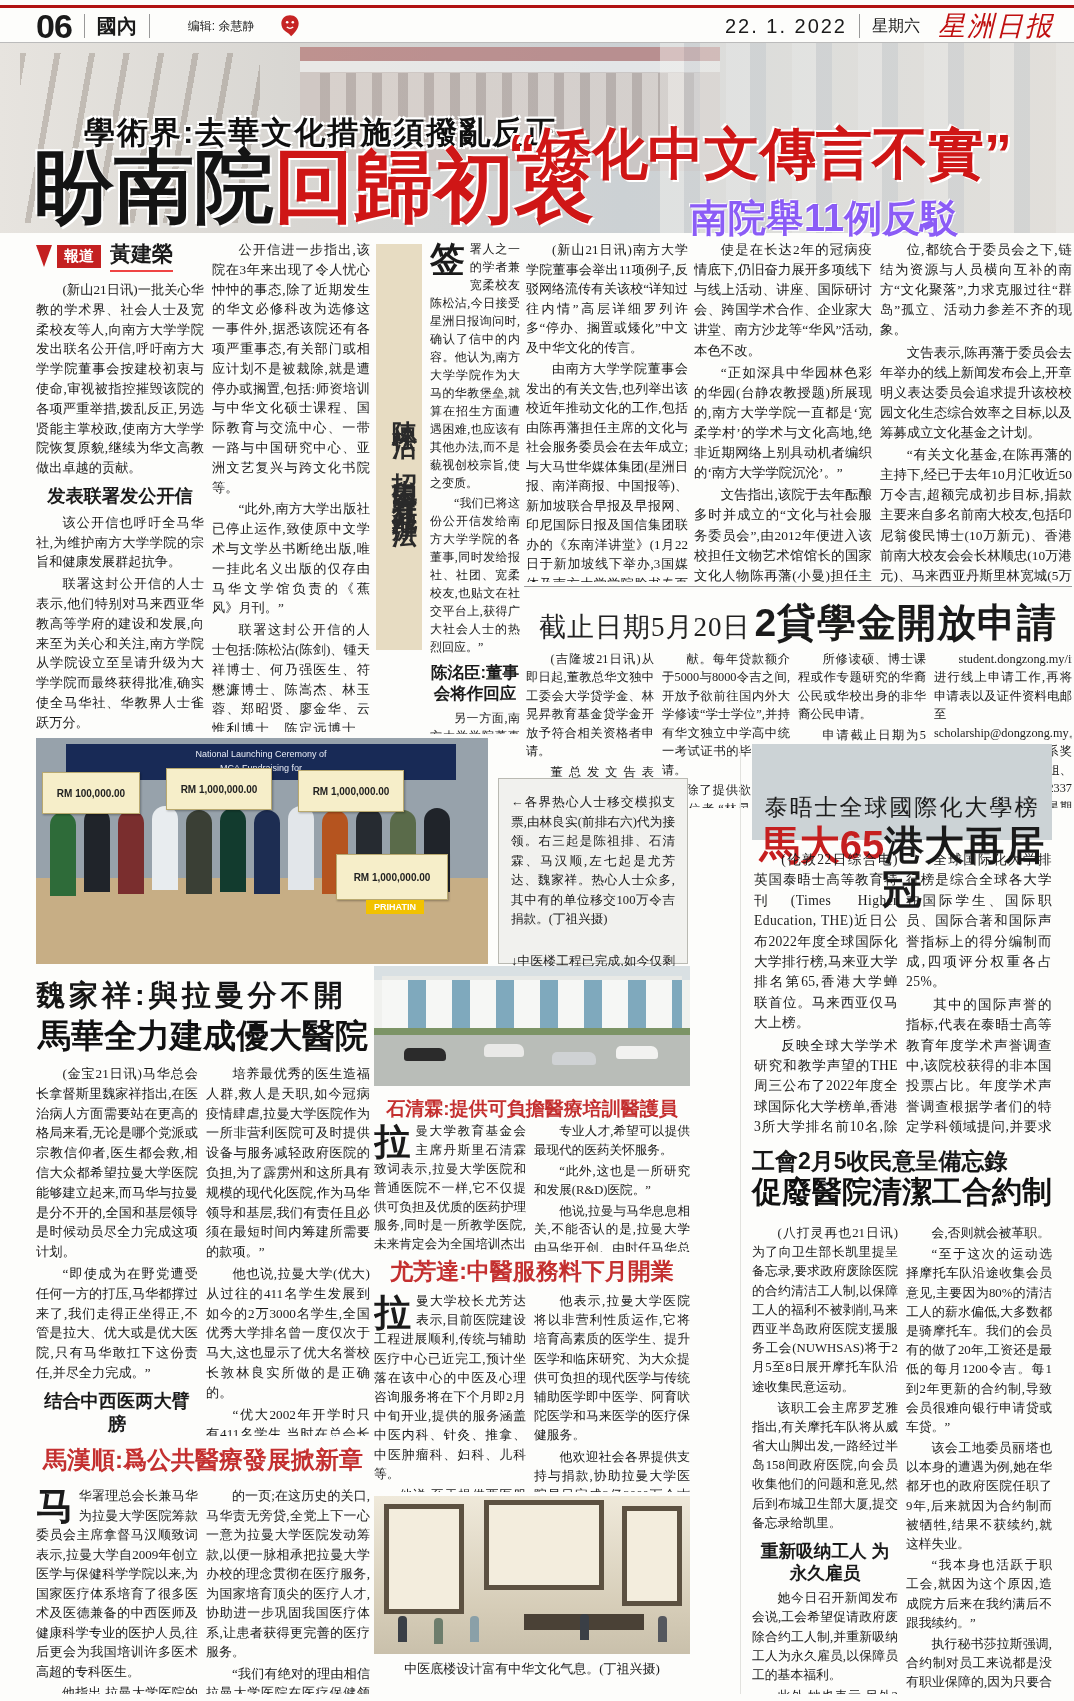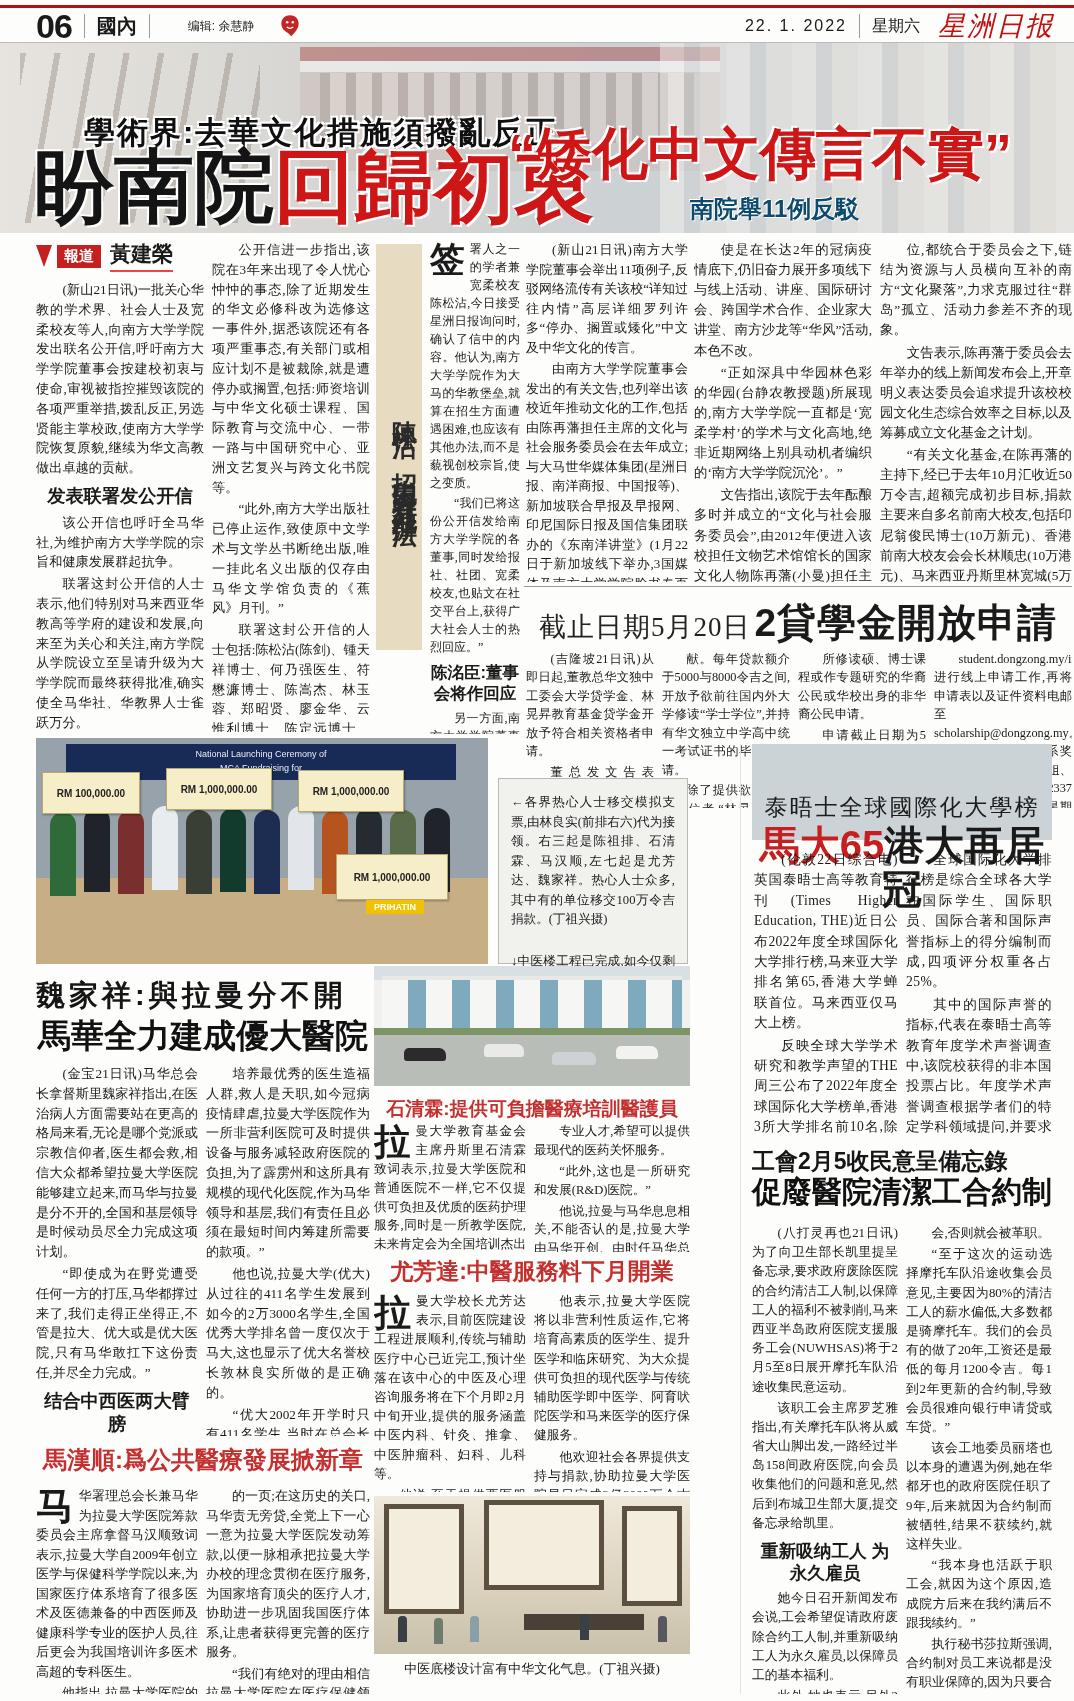--- a/index.html
+++ b/index.html
@@ -10,21 +10,21 @@
 
   
   .topline{left:0;top:5px;width:1074px;height:3px;background:#b11212;}
   .hdr{left:0;top:10px;width:1074px;height:32px;display:flex;align-items:center;}
   .pagenum{font-size:34px;font-weight:900;margin-left:36px;letter-spacing:-1px;}
   .hsep{width:1px;height:24px;background:#999;margin:0 12px;}
   .section-name{font-size:20px;font-weight:700;}
   .editor{font-size:12px;margin-left:26px;color:#222;}
   .tiger{width:26px;height:26px;margin-left:22px;}
   .hdr-right{margin-left:auto;display:flex;align-items:center;margin-right:20px;}
-  .date{font-size:16px;letter-spacing:2px;}
+  .date{font-size:20px;letter-spacing:2px;}
   .weekday{font-size:16px;}
   .masthead{font-size:27px;font-weight:400;color:#c01010;font-style:italic;margin-left:18px;letter-spacing:2px;}
   .hdr-underline{left:0;top:42px;width:1074px;height:1px;background:#bbb;}
 
   
   .banner{left:0;top:43px;width:1074px;height:190px;overflow:hidden;
           background:linear-gradient(90deg,#e7e4df,#d8d6d2 28%,#ccd1d4 58%,#dad7d2);}
   .b-build{position:absolute;left:300px;top:4px;width:420px;height:110px;opacity:.45;
            background:linear-gradient(#fff 0 10%,#c8b9b4 10% 100%);border-top:14px solid #a04040;}
   .b-build2{position:absolute;left:320px;top:30px;width:380px;height:70px;opacity:.4;
@@ -35,21 +35,21 @@
          background:repeating-linear-gradient(100deg,#6a5b4e 0 6px,transparent 6px 34px);}
 
   .kicker-lead{left:84px;top:112px;font-size:31px;font-weight:900;color:#101010;letter-spacing:2px;
      text-shadow:2px 2px 0 #fff,-2px -2px 0 #fff,2px -2px 0 #fff,-2px 2px 0 #fff;}
   .headline-lead{left:34px;top:147px;font-size:80px;font-weight:900;line-height:1;letter-spacing:0px;
      text-shadow:2px 2px 0 #fff,-2px -2px 0 #fff;}
   .hl-black{color:#141414;}
   .hl-red{color:#cf1616;}
   .quote-head{left:508px;top:126px;font-size:56px;font-weight:900;color:#cf1616;line-height:1;
      text-shadow:2px 2px 0 #fff,-2px -2px 0 #fff;}
-  .sub-head-lead{left:690px;top:193px;font-size:24px;font-weight:900;color:#0c4a6e;
+  .sub-head-lead{left:690px;top:193px;font-size:38px;font-weight:900;color:#8b5cf6;
      text-shadow:1px 1px 0 #fff,-1px -1px 0 #fff;}
 
   
   .col{overflow:hidden;text-align:justify;}
   .para{margin:0 0 2px 0;text-indent:2em;line-height:1.5;}
   .subhead{font-family:"Liberation Sans","DejaVu Sans",sans-serif;font-weight:900;
            text-align:center;font-size:1.38em;margin:7px 0 5px 0;line-height:1.25;}
   .drop{text-indent:0;}
   .dropcap{float:left;font-size:2.9em;line-height:.95;font-weight:700;margin:3px 5px 0 0;}
 

